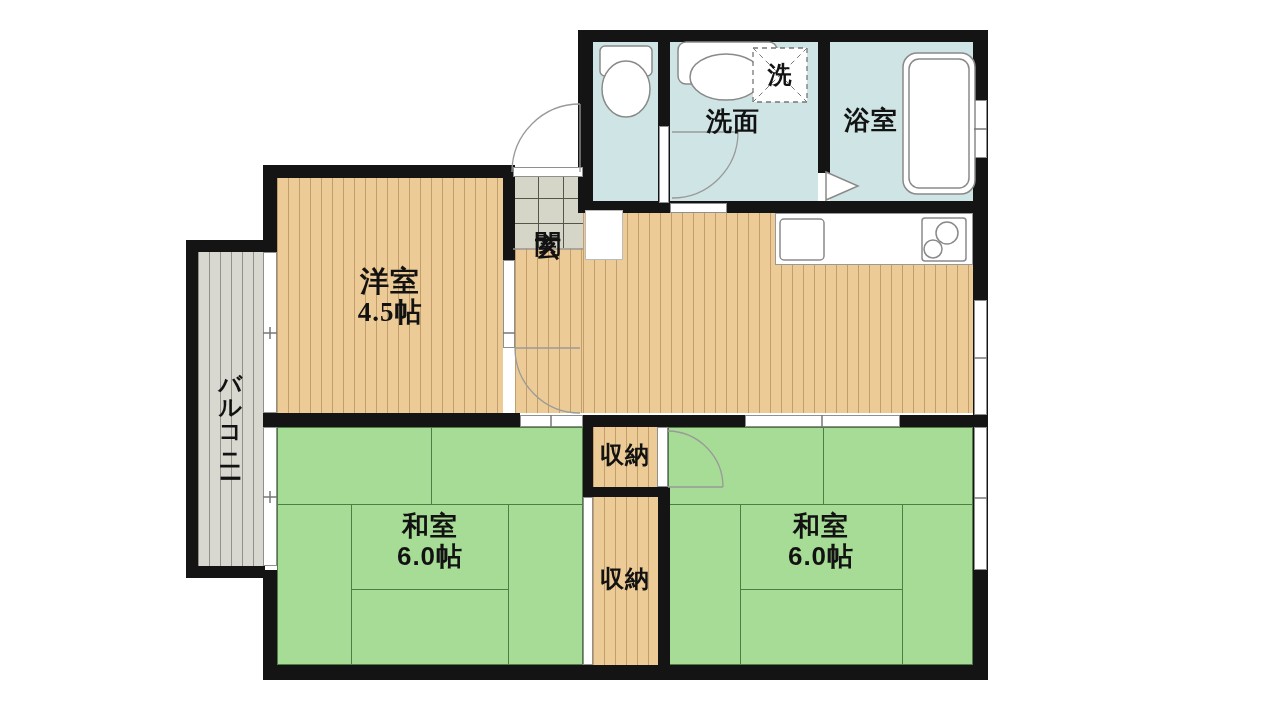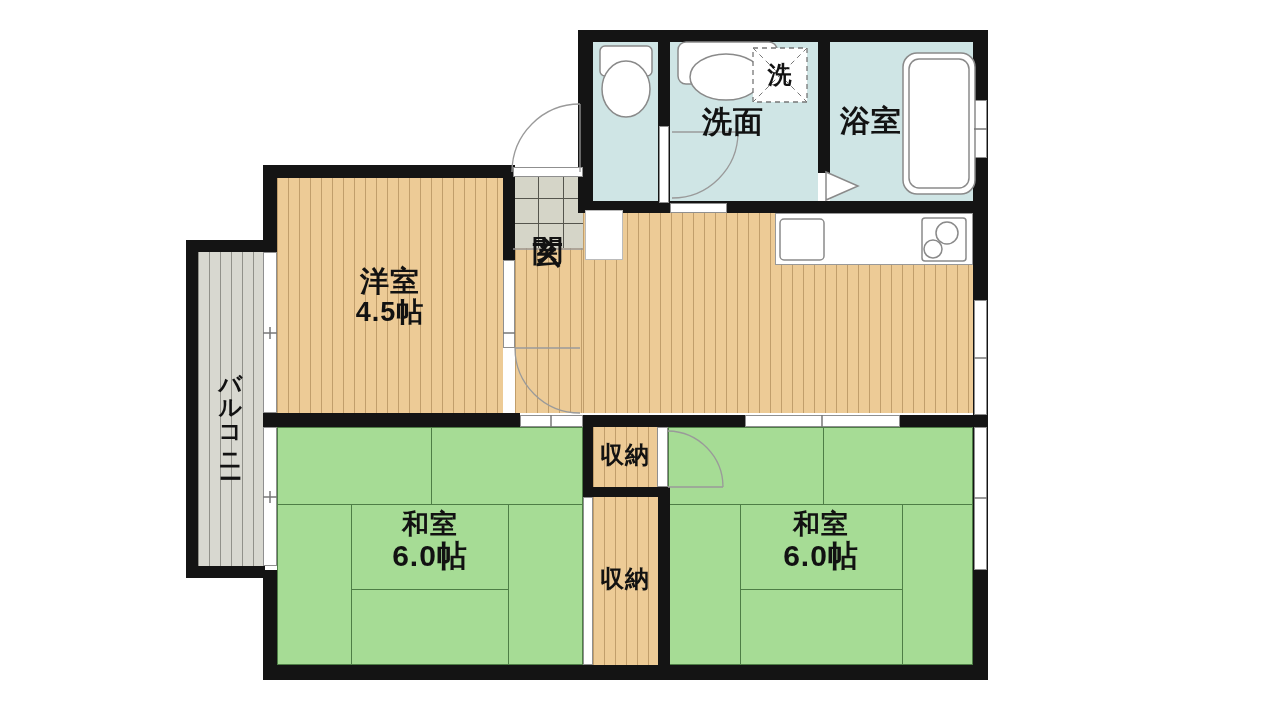--- a/index.html
+++ b/index.html
@@ -30,21 +30,21 @@
 
   svg.lines { position:absolute; left:0; top:0; z-index:5; pointer-events:none; }
   .fx { fill:#fff; stroke:var(--fixture-line,#8a8a8a); stroke-width:1.5; }
   .arc { fill:none; stroke:#9a9a9a; stroke-width:1.3; }
   .tick { stroke:#777; stroke-width:1.5; }
 
   .lbl { position:absolute; z-index:6; color:#121212; font-weight:700; text-align:center;
          display:flex; align-items:center; justify-content:center; line-height:1.12; letter-spacing:1px; }
   .lbl .stack { display:block; }
   .vert { writing-mode:vertical-rl; }
-  .f29 { font-size:29px; } .f27 { font-size:27px;text-align:center; } .f26 { font-size:30px; }
+  .f29 { font-size:29px;font-family:Liberation Serif, serif; } .f27 { font-size:27px;text-align:center; } .f26 { font-size:26px; }
   .f24 { font-size:24px; } .f23 { font-size:23px; }
 </style>
 </head>
 <body>
 
 <div class="plan">
 
   <div class="abs wet" style="left:593px;top:42px;width:65px;height:159px"></div>
   <div class="abs wet" style="left:670px;top:42px;width:148px;height:159px"></div>
   <div class="abs wet" style="left:830px;top:42px;width:143px;height:159px"></div>

